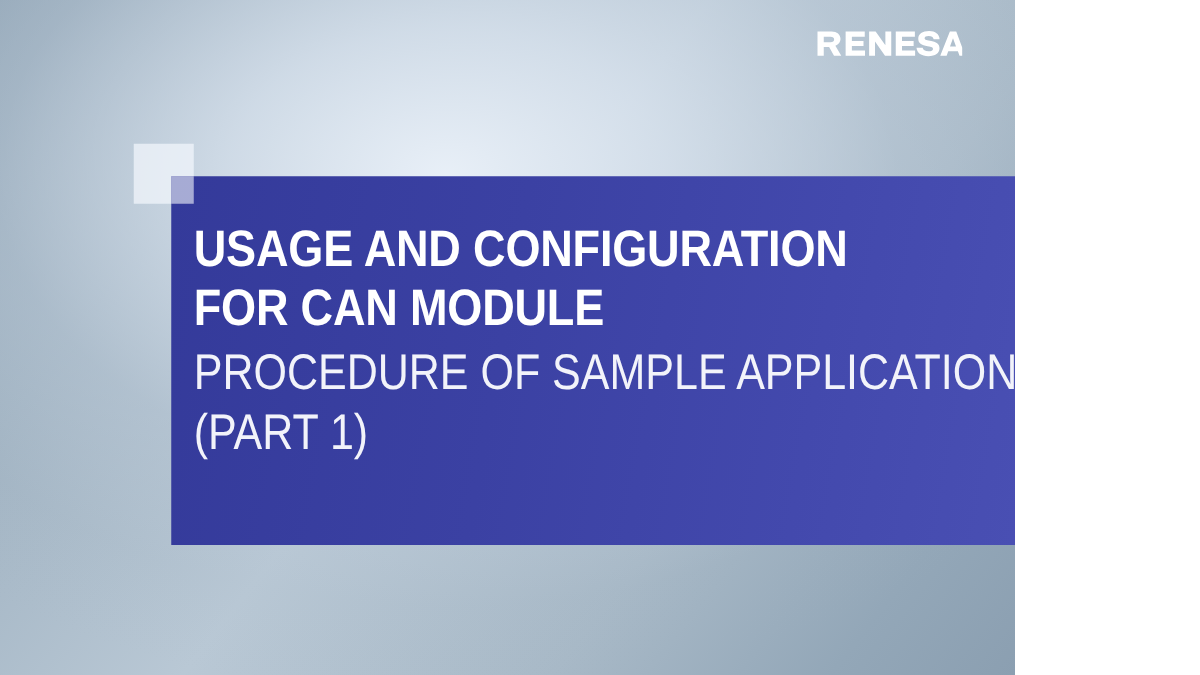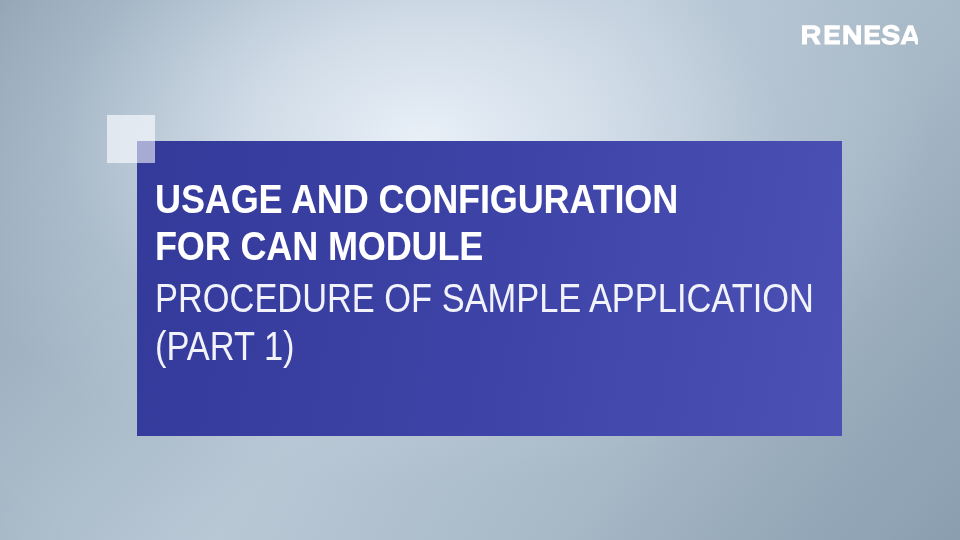--- a/index.html
+++ b/index.html
@@ -8,21 +8,21 @@
   }
   body {
     width: 960px;
     height: 540px;
     overflow: hidden;
     font-family: "Liberation Sans", sans-serif;
   }
 
   #slide {
     position: relative;
-    width: 960px;
+    width: 812px;
     height: 540px;
     overflow: hidden;
     background-color: #9fb0bf;
     background-image:
       radial-gradient(ellipse 620px 420px at 44% 26%,
           rgba(233,240,248,0.98) 0%,
           rgba(218,228,239,0.80) 28%,
           rgba(190,204,218,0.38) 58%,
           rgba(160,177,192,0.05) 82%,
           rgba(150,168,184,0) 100%),

